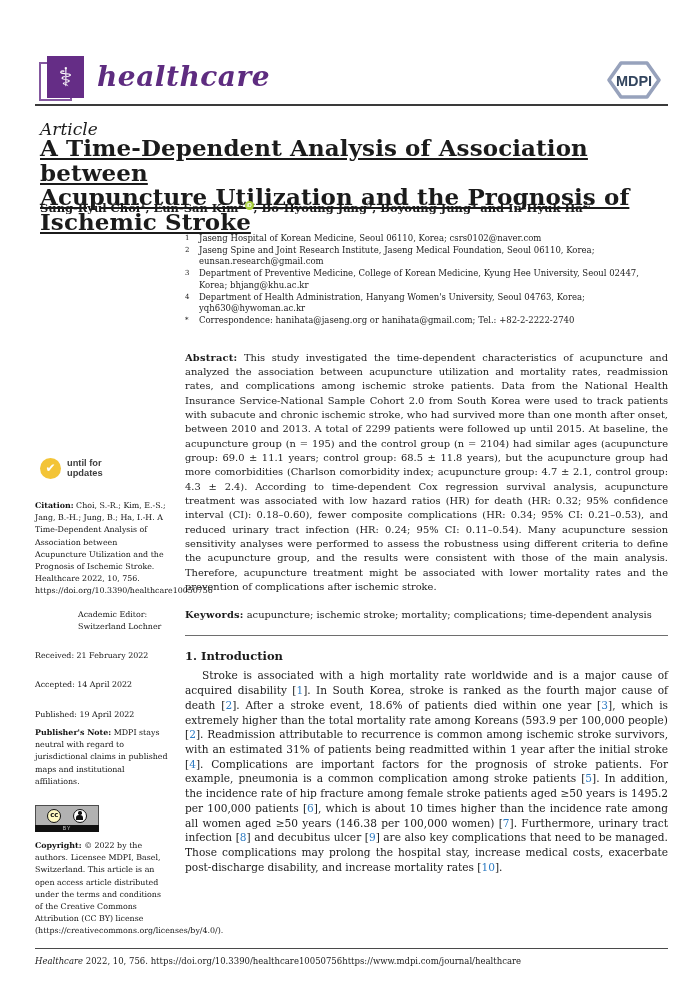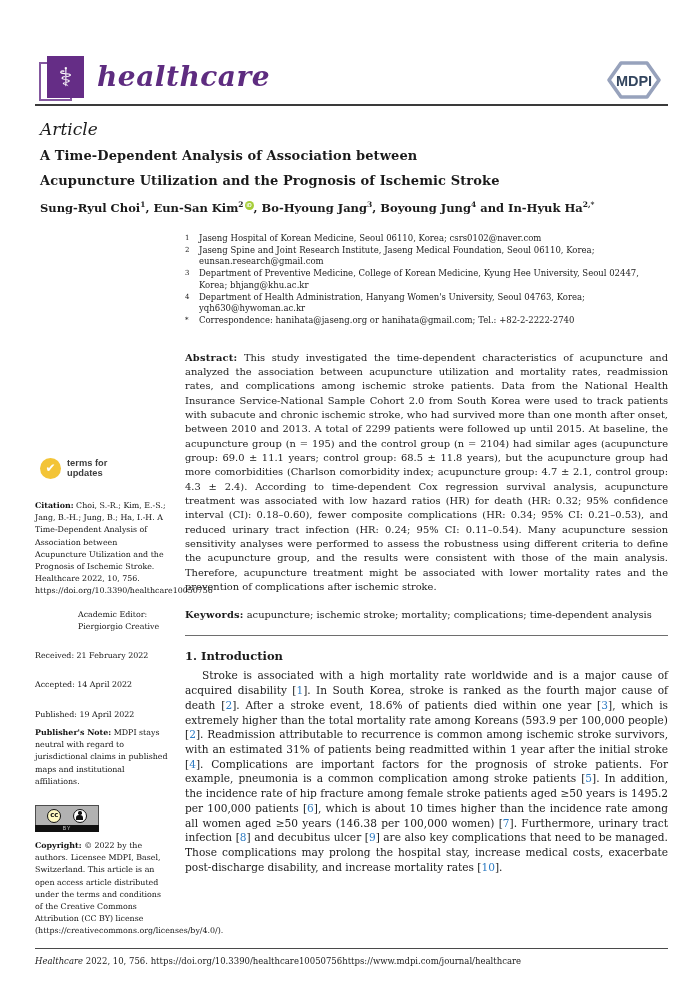--- a/index.html
+++ b/index.html
@@ -12,21 +12,21 @@
   .logo-back  { position:absolute; left:0; top:6px; width:33px; height:39px; background:#fff; border:2px solid #84589f; }
   .logo-front { position:absolute; left:8px; top:0; width:37px; height:42px; background:#652d86; border:1px solid #652d86;
                 display:flex; align-items:center; justify-content:center; }
   .caduceus { color:#fff; font-family:"DejaVu Sans", sans-serif; font-size:26px; line-height:1; }
   .journal-name { position:absolute; left:62px; top:5px; font-size:28px; font-style:italic; font-weight:bold; color:#5e2c80; letter-spacing:0.5px; }
   .mdpi-logo { position:absolute; right:0; top:4px; width:68px; height:42px;text-align:right; }
   .header-rule { position:absolute; left:35px; top:104px; width:633px; height:1.6px; background:#3a3a3a; }
 
   
   .article-type { position:absolute; left:40px; top:119px; font-size:17px; font-style:italic; }
-  .title { position:absolute; left:40px; top:144px; width:620px; font-size:13px; font-weight:bold; line-height:24.5px; letter-spacing:0.1px; }
+  .title { position:absolute; left:40px; top:136px; width:620px; font-size:23px; font-weight:bold; line-height:24.5px; letter-spacing:0.1px;text-decoration:underline; }
   .authors { position:absolute; left:40px; top:200px; width:620px; font-size:11.5px; font-weight:bold; }
   .authors sup { font-size:7.5px; }
   .orcid { display:inline-block; width:9px; height:9px; border-radius:50%; background:#a6ce39; color:#fff;
            font-family:"Liberation Sans", sans-serif; font-size:5px; font-weight:bold; text-align:center; line-height:9px;
            vertical-align:super; margin-left:1px; }
 
   
   .main-col { position:absolute; left:185px; top:233px; width:483px; }
   .aff-row { display:flex; }
   .aff-sup { width:14px; font-size:7px; padding-top:1px; flex:none; }
@@ -122,28 +122,28 @@
 
   <div class="kw-rule"></div>
 
   <div class="section-heading">1. Introduction</div>
   <p class="body-para">Stroke is associated with a high mortality rate worldwide and is a major cause of acquired disability [<span class="cite">1</span>]. In South Korea, stroke is ranked as the fourth major cause of death [<span class="cite">2</span>]. After a stroke event, 18.6% of patients died within one year [<span class="cite">3</span>], which is extremely higher than the total mortality rate among Koreans (593.9 per 100,000 people) [<span class="cite">2</span>]. Readmission attributable to recurrence is common among ischemic stroke survivors, with an estimated 31% of patients being readmitted within 1 year after the initial stroke [<span class="cite">4</span>]. Complications are important factors for the prognosis of stroke patients. For example, pneumonia is a common complication among stroke patients [<span class="cite">5</span>]. In addition, the incidence rate of hip fracture among female stroke patients aged ≥50 years is 1495.2 per 100,000 patients [<span class="cite">6</span>], which is about 10 times higher than the incidence rate among all women aged ≥50 years (146.38 per 100,000 women) [<span class="cite">7</span>]. Furthermore, urinary tract infection [<span class="cite">8</span>] and decubitus ulcer [<span class="cite">9</span>] are also key complications that need to be managed. Those complications may prolong the hospital stay, increase medical costs, exacerbate post-discharge disability, and increase mortality rates [<span class="cite">10</span>].</p>
 </div>
 
 <div class="sidebar">
   <div class="badge">
     <span class="badge-circle">✔</span>
-    <span class="badge-text"><span>terms for</span><br><span>updates</span></span>
+    <span class="badge-text"><span>until for</span><br><span>updates</span></span>
   </div>
 
   <div class="side-block citation-block"><b>Citation:</b><span> Choi, S.-R.; Kim, E.-S.; Jang, B.-H.; Jung, B.; Ha, I.-H. A Time-Dependent Analysis of Association between Acupuncture Utilization and the Prognosis of Ischemic Stroke. Healthcare 2022, 10, 756. https://doi.org/10.3390/healthcare10050756</span></div>
 
   <div class="side-block ae-block">
     <div>Academic Editor:</div>
-    <div>Piergiorgio Creative</div>
+    <div>Switzerland Lochner</div>
   </div>
 
   <div class="side-block dates-block">
     <div>Received: 21 February 2022</div>
     <div>Accepted: 14 April 2022</div>
     <div>Published: 19 April 2022</div>
   </div>
 
   <div class="side-block note-block"><b>Publisher's Note:</b><span> MDPI stays neutral with regard to jurisdictional claims in published maps and institutional affiliations.</span></div>
 

